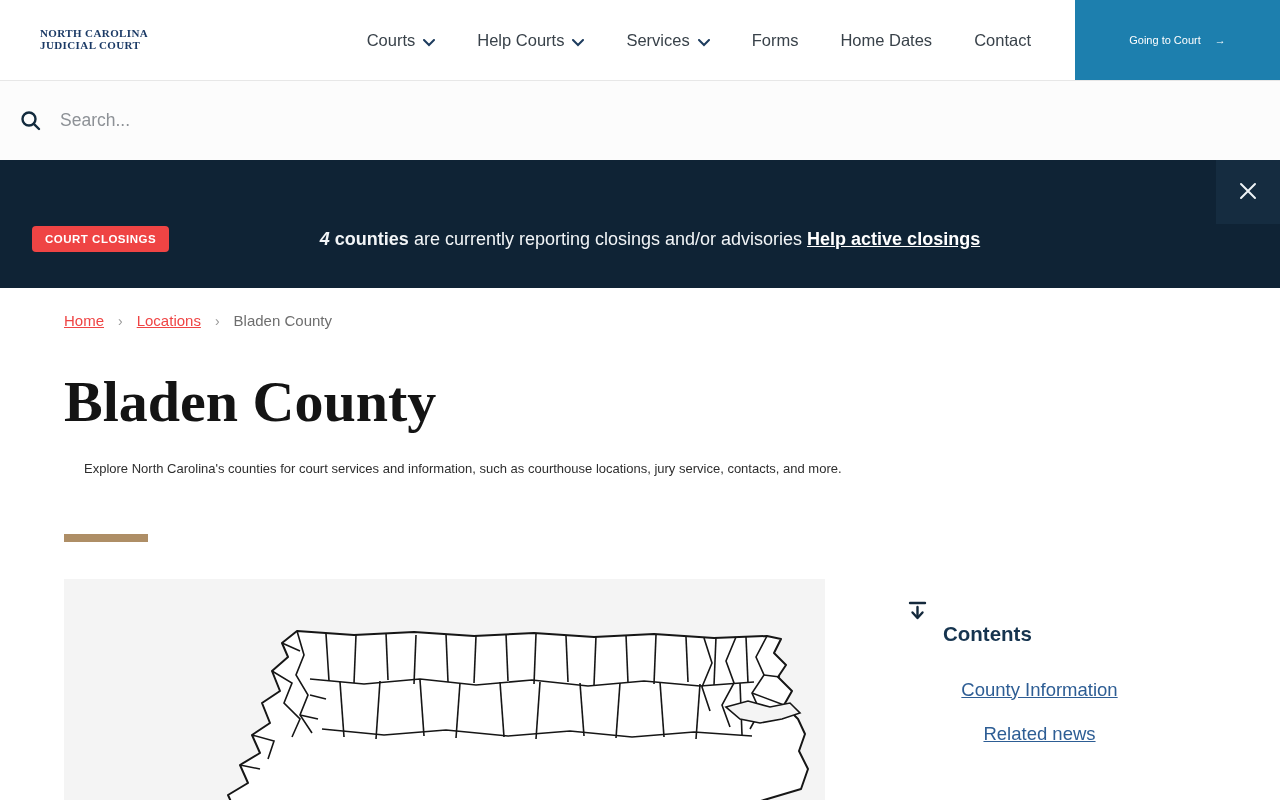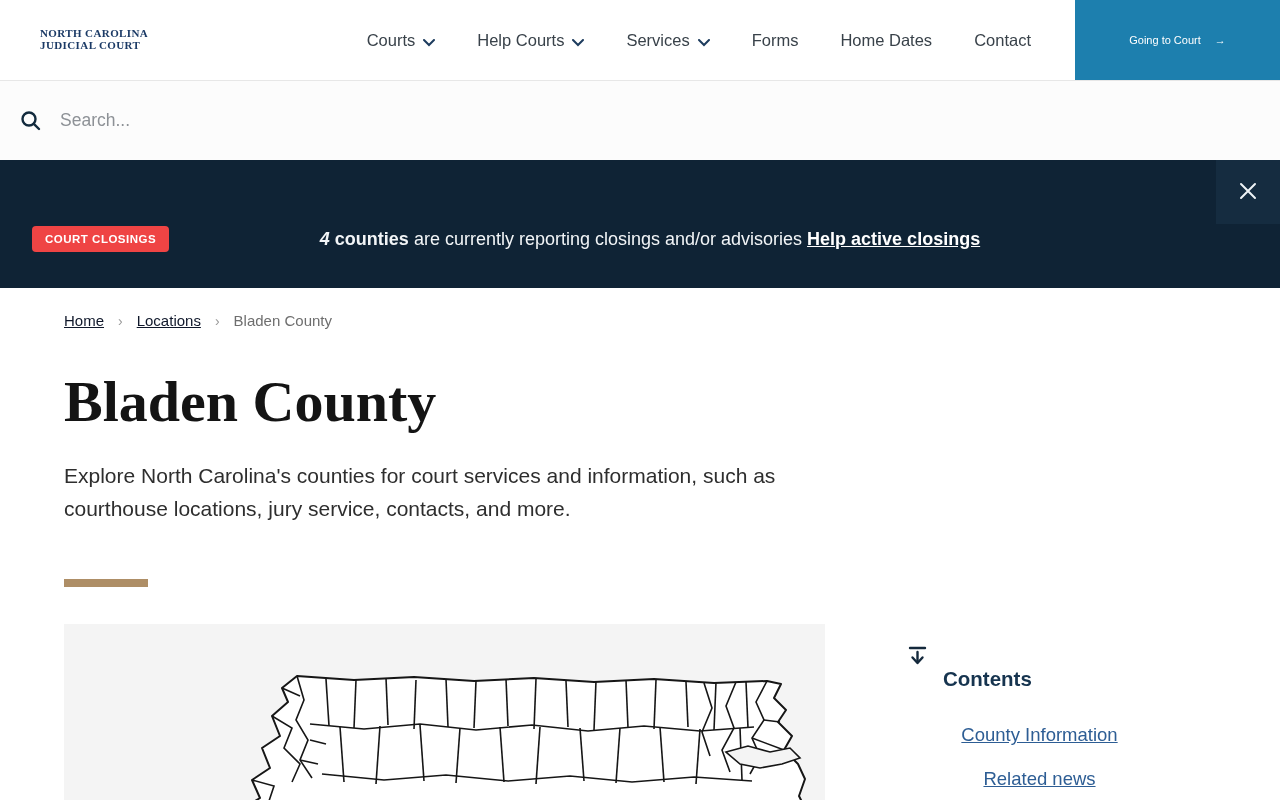--- a/index.html
+++ b/index.html
@@ -37,27 +37,27 @@
   .banner-msg .count { font-style:italic; font-weight:bold; }
   .banner-msg .bold { font-weight:bold; }
   .banner-link { color:#fff; font-weight:bold; text-decoration:underline; cursor:pointer; }
   .banner-close { position:absolute; right:0; top:0; width:64px; height:64px;
     background:#152c40; border:none; display:flex; align-items:center; justify-content:center;
     cursor:pointer; }
 
   
   .content { padding:0 0 0 64px; }
   .breadcrumb { padding-top:24px; font-size:15px; display:flex; align-items:center; gap:14px; }
-  .crumb-link { color:#0f172a; text-decoration:underline; cursor:pointer; }
+  .crumb-link { color:#ef4444; text-decoration:underline; cursor:pointer; }
   .crumb-sep { color:#9a9a9a; font-size:14px; }
   .crumb-current { color:#6e6e6e; }
 
   .page-title { font-family:"Liberation Serif", serif; font-weight:bold; color:#141414;
     font-size:58px; margin-top:44px; line-height:1.0; }
-  .intro { margin-top:28px; font-size:21px; color:#2e2e2e; line-height:1.58; width:770px; }
+  .intro { margin-top:28px; font-size:13px; color:#2e2e2e; line-height:1.58; width:770px;margin-left:20px; }
   .divider { margin-top:54px; width:84px; height:8px; background:#ae8e66; }
 
   .main-row { display:flex; margin-top:37px; align-items:flex-start; }
   .map-card { width:761px; height:360px; background:#f4f4f4; position:relative; overflow:hidden; }
   .map-card svg { display:block; }
 
   .aside { margin-left:82px; width:230px; }
   .aside-head { display:flex; align-items:center; gap:15px; }
   .aside-title { font-size:20.5px; font-weight:bold; color:#16344f;margin-top:43px; }
   .aside-links { list-style:none; margin-top:32px; padding-left:35px; }

